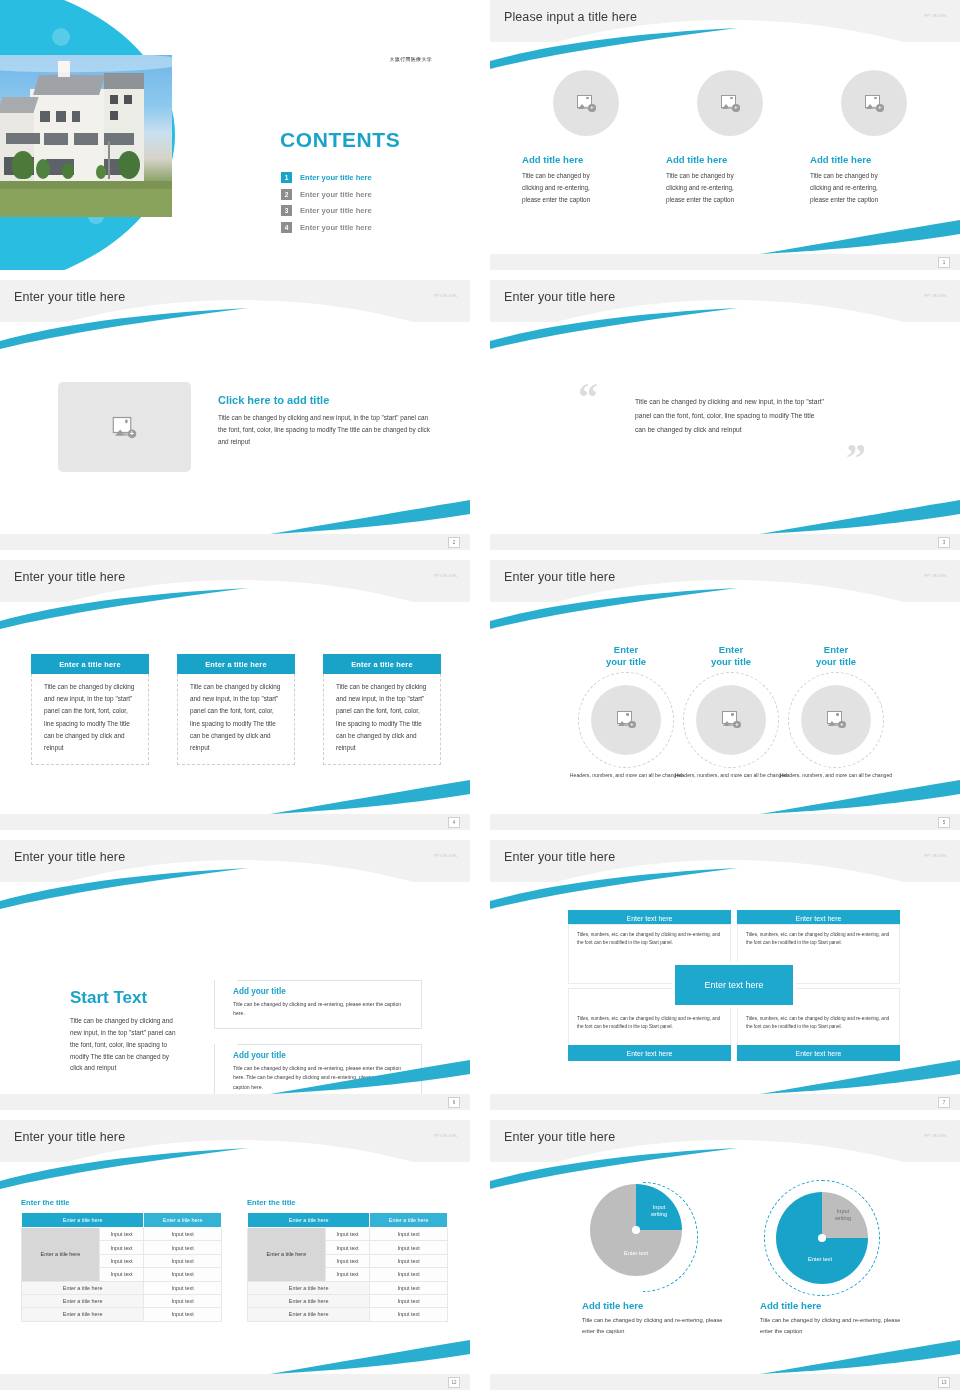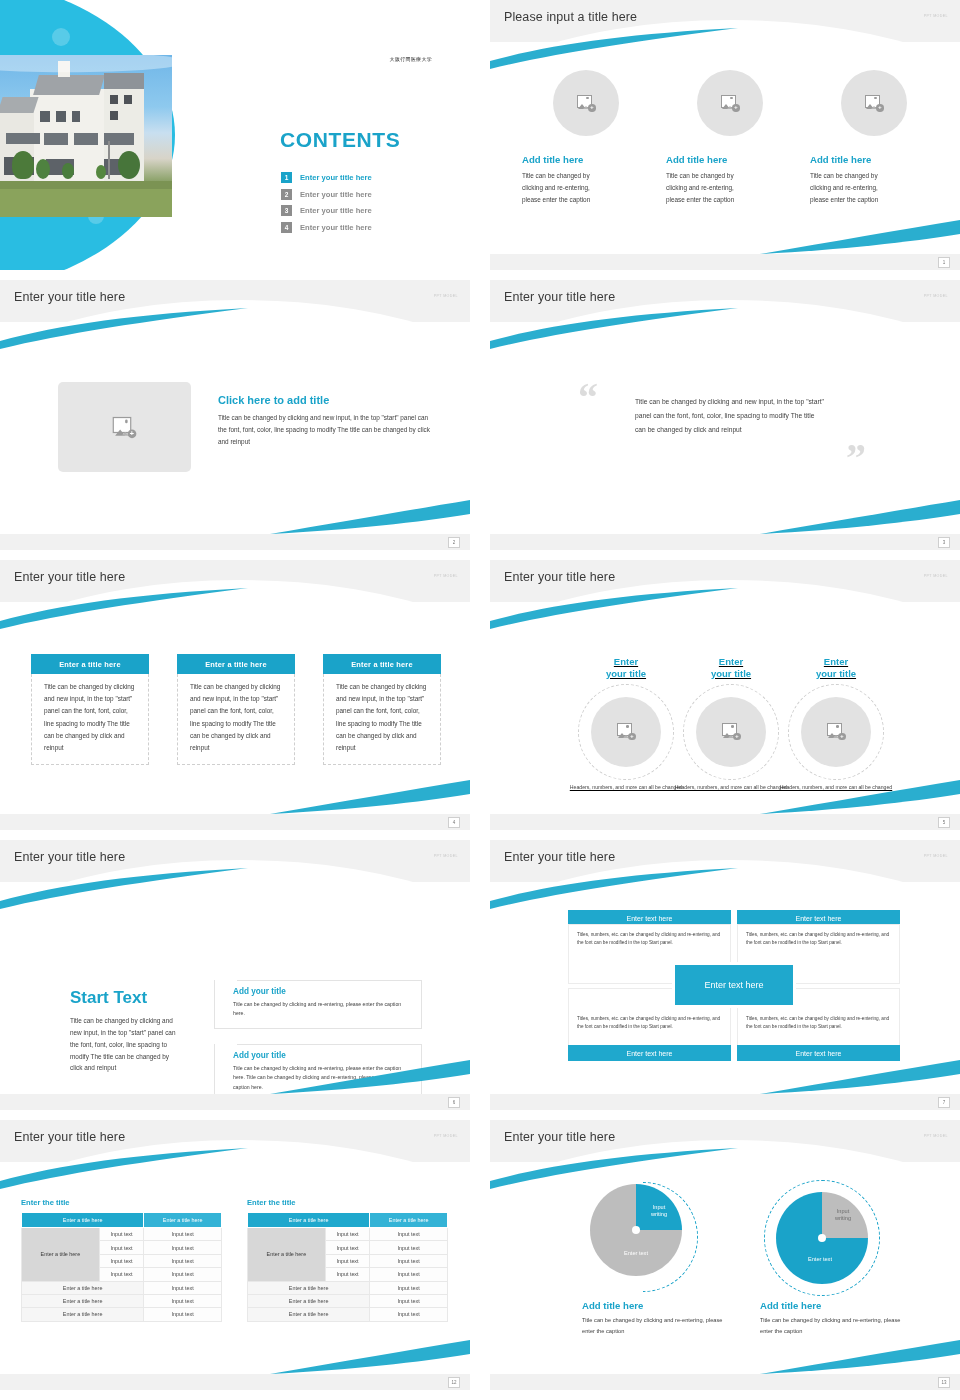--- a/index.html
+++ b/index.html
@@ -140,21 +140,21 @@
   .card-head {
     background:#1aa3c9; color:#fff; font-size:7.4px; font-weight:bold;
     text-align:center; padding:5.5px 0; letter-spacing:.2px;
   }
   .card-body {
     border-left:1px dashed #cfcfcf; border-right:1px dashed #cfcfcf;
     border-bottom:1px dashed #cfcfcf;
     padding:7px 10px 10px 12px; font-size:6.4px; color:#3f3f3f; line-height:1.9;
   }
   
-  .venn-wrap { position:absolute; top:96px; width:128px; text-align:center;text-decoration:underline; }
+  .venn-wrap { position:absolute; top:84px; width:128px; text-align:center; }
   .venn-title { font-size:9.5px; font-weight:bold; color:#1aa3c9; line-height:1.25; margin-bottom:4px; }
   .venn-outer {
     width:96px; height:96px; border-radius:50%; border:1px dashed #cfcfcf;
     margin:0 auto; display:flex; align-items:center; justify-content:center;
   }
   .venn-inner {
     width:70px; height:70px; border-radius:50%; background:#e2e2e2;
     display:flex; align-items:center; justify-content:center;
   }
   .venn-cap { font-size:5.2px; color:#444; line-height:1.7; margin-top:3px; }

